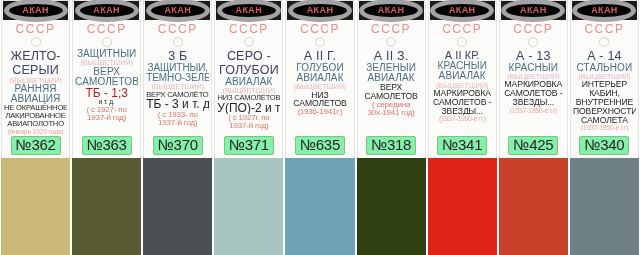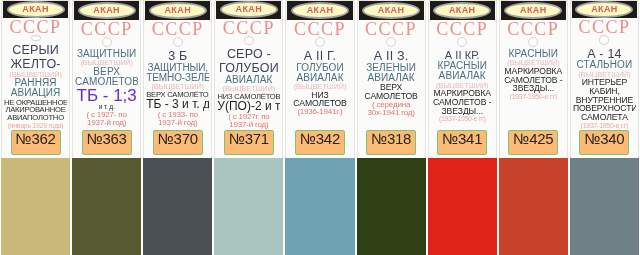--- a/index.html
+++ b/index.html
@@ -51,41 +51,40 @@
     display: flex;
     align-items: center;
     justify-content: center;
     box-sizing: border-box;
     margin-bottom: 1px;
   }
   .logo-ellipse {
     width: 54px;
     height: 13px;
     border-radius: 50%;
-    background: #fef9c3;
-    border: 2px solid #a3a3a3;
+    background: #000000;
+    border: 5px solid #a3a3a3;
     display: flex;
     align-items: center;
     justify-content: center;
   }
   .logo-text {
     font-size: 9px;
     font-weight: bold;
     color: #d4605b;
     letter-spacing: 0.4px;
     line-height: 1;
   }
   .cccp {
-    font-size: 18px;
+    font-size: 12px;
     color: #e9908c;
     letter-spacing: 1.5px;
     line-height: 14px;
     margin-top: 1px;
     font-weight: normal;
-    font-family: Liberation Serif, serif;
   }
   .dot-circle {
     width: 8px;
     height: 8px;
     border-radius: 50%;
     border: 1px solid #d9d5ce;
     background: #fcfcfa;
     margin: 1px 0 2px 0;
   }
   
@@ -138,22 +137,22 @@
     font-size: 7.6px;
     color: #2b2b2b;
     letter-spacing: -0.2px;
   }
   .s-body-b {
     font-size: 8.6px;
     color: #1f1f1f;
     letter-spacing: -0.1px;
   }
   .s-big {
-    font-size: 17px;
-    color: #6d28d9;
+    font-size: 12px;
+    color: #b91c1c;
     letter-spacing: 0px;
   }
   .s-big-mix {
     font-size: 12px;
     color: #1f1f1f;
   }
   .s-tiny {
     font-size: 6.6px;
     color: #2b2b2b;
     letter-spacing: -0.2px;
@@ -171,24 +170,24 @@
   .spacer { flex: 1 1 auto; }
   
   .badge-wrap {
     width: 100%;
     display: flex;
     justify-content: center;
     padding: 1px 0 3px 0;
     box-sizing: border-box;
   }
   .badge {
-    background: #fdba74;
+    background: #86efac;
     border: 1.5px solid #7cc47a;
     border-radius: 2px;
-    padding: 0px 4px 7px 4px;
+    padding: 0px 4px 1px 4px;
     font-size: 15px;
     color: #252525;
     line-height: 16px;
     letter-spacing: -0.3px;
     white-space: nowrap;
   }
   
   .swatch {
     flex: 1 1 auto;
     width: 100%;
@@ -202,22 +201,22 @@
     <div class="panel">
       <div class="card">
         <div class="logo-bar">
           <div class="logo-ellipse">
             <span class="logo-text">АКАН</span>
           </div>
         </div>
         <div class="cccp">СССР</div>
         <div class="dot-circle"></div>
         <div class="text-block">
+          <div class="ln s-title">ЖЁЛТО-</div>
           <div class="ln s-title">СЕРЫЙ</div>
-          <div class="ln s-title">ЖЁЛТО-</div>
           <div class="ln s-faded">(ВЫЦВЕТШИЙ)</div>
           <div class="ln s-sub">РАННЯЯ</div>
           <div class="ln s-sub">АВИАЦИЯ</div>
           <div class="ln s-body">НЕ ОКРАШЕННОЕ</div>
           <div class="ln s-body">ЛАКИРОВАННОЕ</div>
           <div class="ln s-body">АВИАПОЛОТНО</div>
           <div class="ln s-date-f">(январь 1929 года)</div>
           <div class="spacer"></div>
         </div>
         <div class="badge-wrap">
@@ -317,21 +316,21 @@
           <div class="ln s-title">А II Г.</div>
           <div class="ln s-sub">ГОЛУБОЙ</div>
           <div class="ln s-sub">АВИАЛАК</div>
           <div class="ln s-faded">(ВЫЦВЕТШИЙ)</div>
           <div class="ln s-body-b">НИЗ</div>
           <div class="ln s-body-b">САМОЛЁТОВ</div>
           <div class="ln s-date">(1936-1941г.)</div>
           <div class="spacer"></div>
         </div>
         <div class="badge-wrap">
-          <div class="badge">№342</div>
+          <div class="badge">№635</div>
         </div>
       </div>
       <div class="swatch" style="background: rgb(111, 163, 180);"></div>
     </div>
     <div class="panel">
       <div class="card">
         <div class="logo-bar">
           <div class="logo-ellipse">
             <span class="logo-text">АКАН</span>
           </div>
@@ -383,20 +382,21 @@
     <div class="panel">
       <div class="card">
         <div class="logo-bar">
           <div class="logo-ellipse">
             <span class="logo-text">АКАН</span>
           </div>
         </div>
         <div class="cccp">СССР</div>
         <div class="dot-circle"></div>
         <div class="text-block">
+          <div class="ln s-title">А - 13</div>
           <div class="ln s-sub">КРАСНЫЙ</div>
           <div class="ln s-faded">(ВЫЦВЕТШИЙ)</div>
           <div class="ln s-body-b">МАРКИРОВКА</div>
           <div class="ln s-body-b">САМОЛЁТОВ -</div>
           <div class="ln s-body-b">ЗВЁЗДЫ...</div>
           <div class="ln s-date-f">(1937-1950-е г.г)</div>
           <div class="spacer"></div>
         </div>
         <div class="badge-wrap">
           <div class="badge">№425</div>

